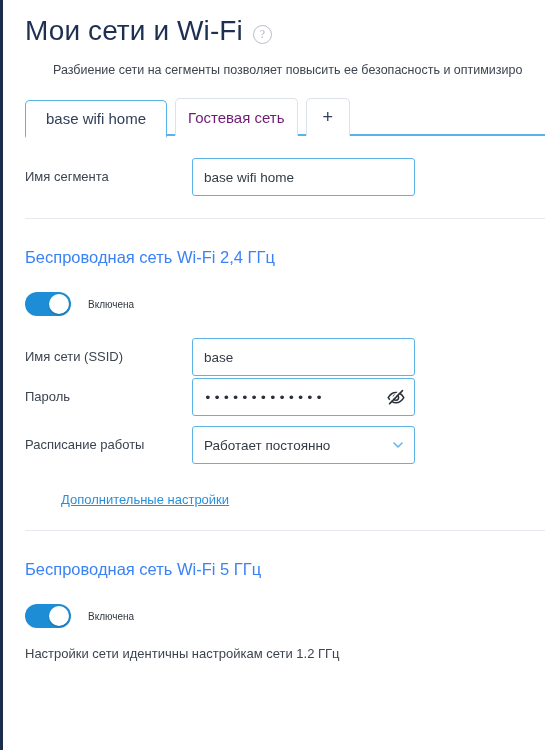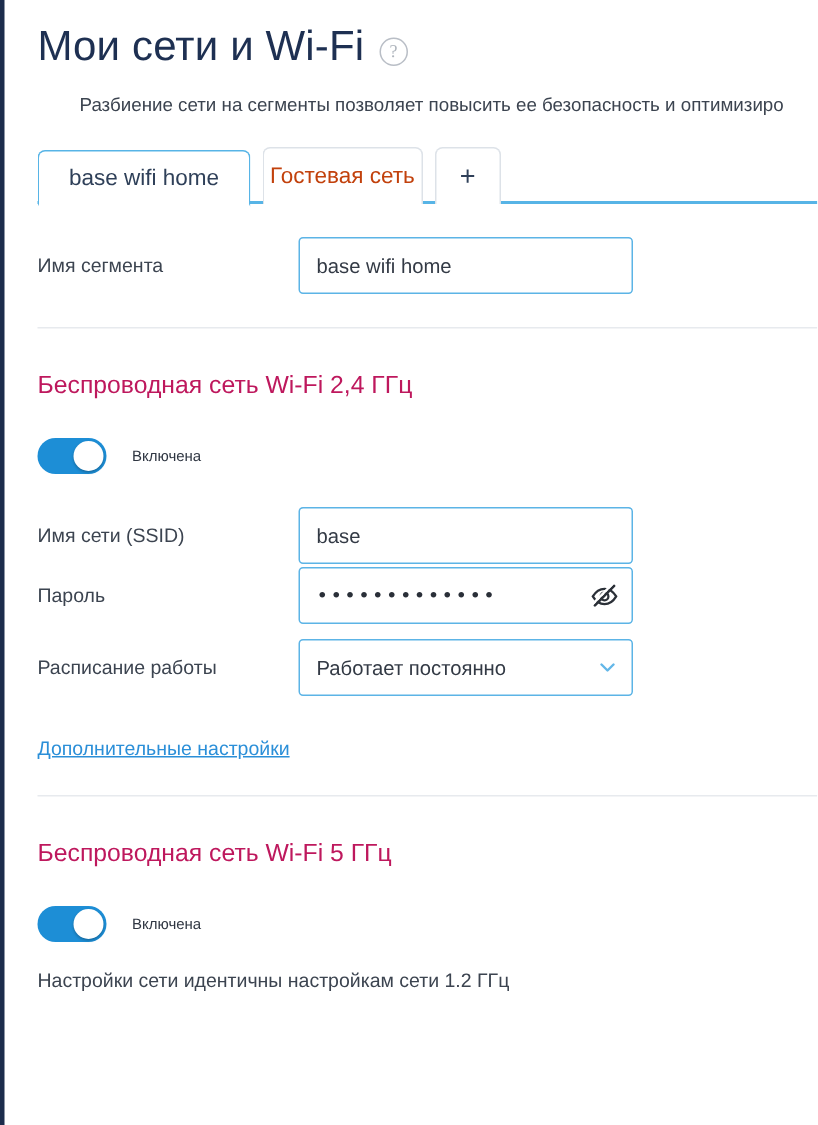--- a/index.html
+++ b/index.html
@@ -92,26 +92,26 @@
   .tab-strip {
     position: absolute;
     left: 22px; bottom: 0;
     display: flex;
     align-items: flex-end;
     gap: 8px;
     z-index: 2;
   }
   .tab {
     height: 38px;
-    padding: 0 4px;
+    padding: 0 12px;
     display: flex;
     align-items: center;
     justify-content: center;
     font-size: 15px;
-    color: #c2410c;
+    color: #701a75;
     background: #ffffff;
     border: 1px solid #dde2e8;
     border-bottom: none;
     border-radius: 5px 5px 0 0;
     cursor: pointer;
     white-space: nowrap;
   }
   .tab.active {
     color: #2f4059;
     border-color: #57b4e6;
@@ -125,21 +125,20 @@
     color: #2f4059;
   }
 
   
   .section { padding-left: 22px; padding-right: 20px; }
 
   .field-row {
     display: flex;
     align-items: center;
     min-height: 38px;
-    gap: 7px;
   }
   .field-label {
     width: 167px;
     flex: 0 0 167px;
     font-size: 13px;
     color: #3c4450;
     line-height: 16px;
   }
 
   .control { width: 223px; position: relative; }
@@ -197,21 +196,21 @@
   .divider {
     height: 1px;
     background: #e7eaee;
     margin-left: 22px;
   }
 
   
   .sec-title {
     font-size: 16.5px;
     font-weight: 400;
-    color: #be185d;
+    color: #3b82f6;
     line-height: 22px;
   }
 
   
   .toggle-row {
     display: flex;
     align-items: center;
     gap: 17px;
   }
   .switch {
@@ -333,21 +332,21 @@
       <div class="control">
         <input class="text-input select-input" type="text" readonly="" value="Работает постоянно" style="">
         <span class="chevron">
           <svg width="10" height="6" viewBox="0 0 10 6">
               <path d="M1 1 L5 5 L9 1" fill="none" stroke="#63b7e8" stroke-width="1.6" stroke-linecap="round" stroke-linejoin="round"></path>
             </svg>
         </span>
       </div>
     </div>
 
-    <div style="margin-top:26px;">
+    <div style="margin-top:26px;margin-left:36px;">
       <span class="link">Дополнительные настройки</span>
     </div>
   </div>
 
   <div class="divider" style="margin-top:22px;"></div>
 
   <div class="section" style="padding-top:27px;">
     <div class="sec-title">Беспроводная сеть Wi-Fi 5 ГГц</div>
 
     <div class="toggle-row" style="margin-top:24px;">

